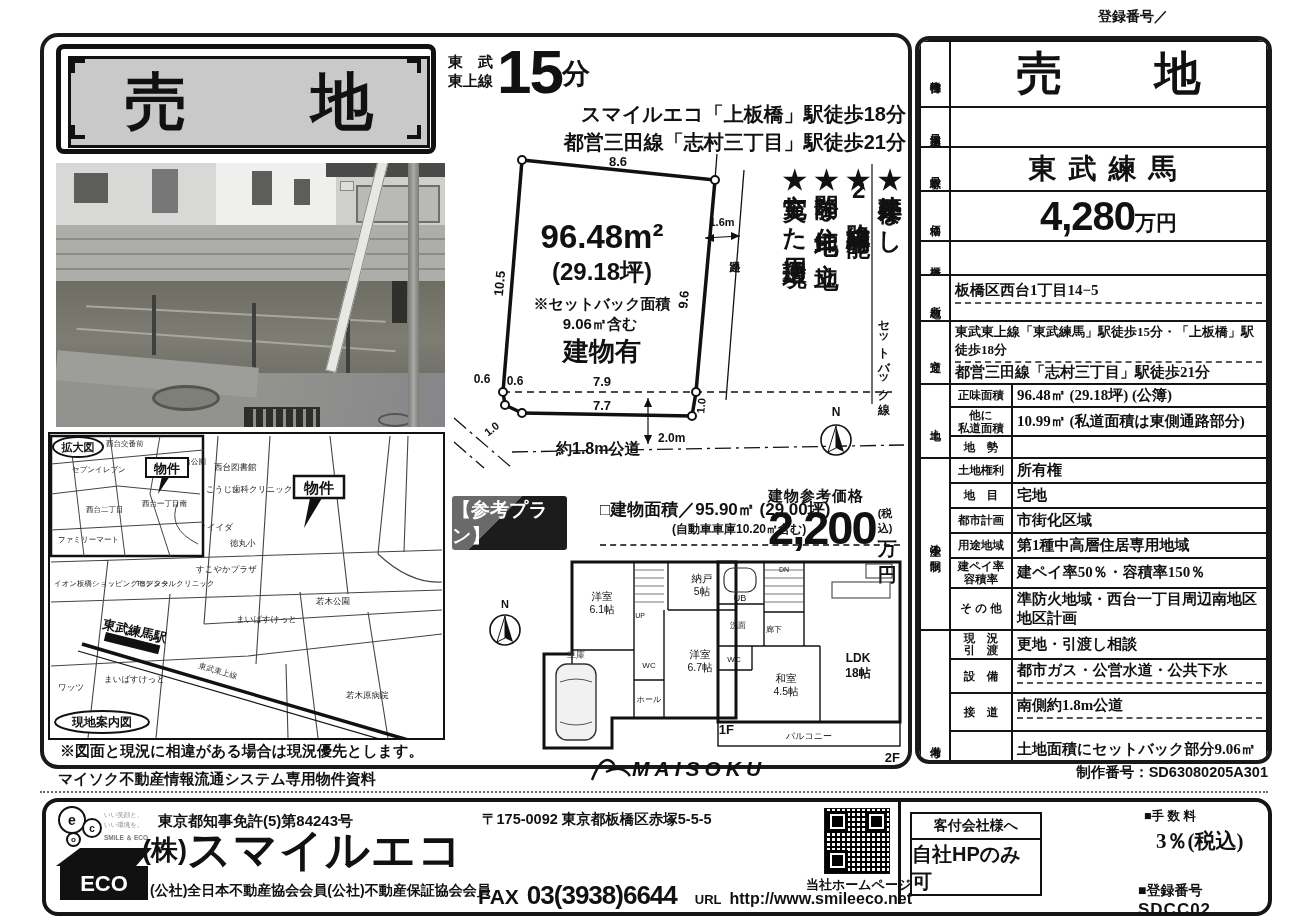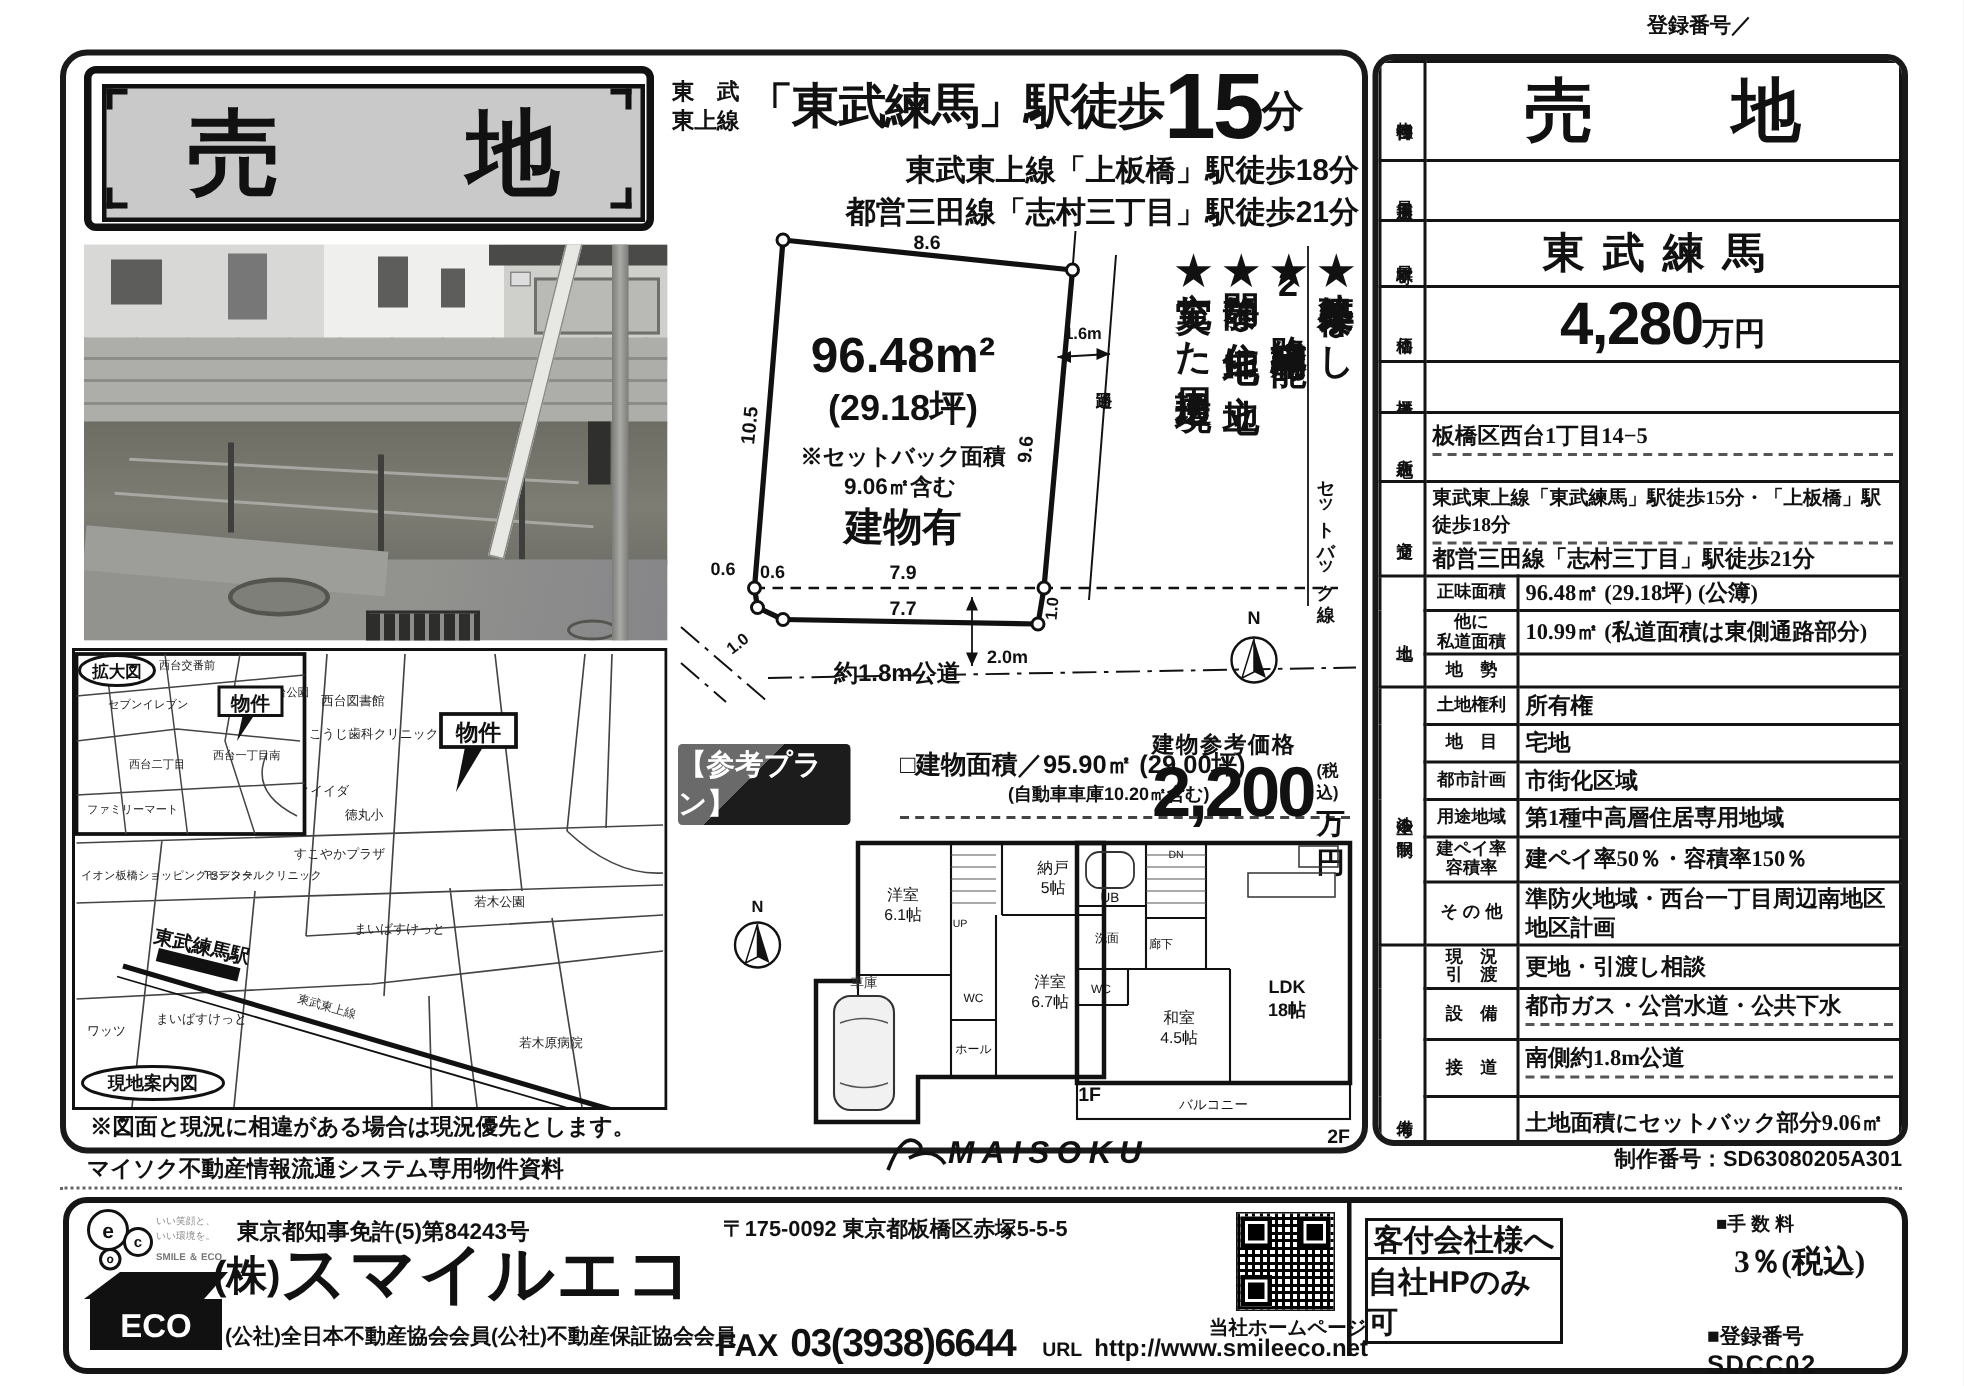--- a/index.html
+++ b/index.html
@@ -123,21 +123,21 @@
   .url{font-size:16px;font-weight:800;}
   .qr{left:778px;top:6px;width:64px;height:64px;border:1px solid #111;background:
       repeating-linear-gradient(0deg,#000 0 2px,transparent 2px 5px),
       repeating-linear-gradient(90deg,#000 0 2px,transparent 2px 5px);}
   .fp{position:absolute;width:15px;height:15px;border:3px solid #000;background:#fff;}
   .fp::after{content:"";position:absolute;inset:2px;background:#000;}
   .fp-tl{left:2px;top:2px;} .fp-tr{right:2px;top:2px;} .fp-bl{left:2px;bottom:2px;}
   .qr-caption{left:760px;top:74px;font-size:13px;font-weight:800;}
   .f-divider{left:852px;top:0;width:3px;height:102px;background:#111;}
   .kyaku{left:864px;top:10px;width:132px;height:84px;border:2px solid #111;box-sizing:border-box;}
-  .kyaku-h{height:24px;border-bottom:2px solid #111;display:flex;align-items:center;justify-content:center;font-size:20px;font-weight:800;}
+  .kyaku-h{height:24px;border-bottom:2px solid #111;display:flex;align-items:center;justify-content:center;font-size:14px;font-weight:800;}
   .kyaku-v{height:56px;display:flex;align-items:center;justify-content:center;font-size:20px;font-weight:900;}
   .deal-col{left:1006px;top:6px;font-size:12.5px;font-weight:700;line-height:1.25;}
   .deal-col .big{font-size:19px;font-weight:700;font-family:"Liberation Serif",serif;padding-left:16px;}
   .deal-col .mid{font-size:16px;font-family:"Liberation Serif",serif;padding-left:16px;}
   .fee-col{left:1098px;top:6px;font-size:12.5px;font-weight:700;}
   .fee-col .big{font-size:21px;font-weight:700;font-family:"Liberation Serif",serif;padding-left:12px;margin-top:2px;}
   .reg-row{left:1092px;top:80px;font-size:14px;font-weight:800;}
   .reg-row .no{font-size:17px;font-weight:900;letter-spacing:1px;text-align:right;}
   svg text{font-family:"Liberation Sans",sans-serif;}
   .vtx{writing-mode:vertical-rl;text-orientation:upright;}
@@ -156,25 +156,24 @@
     <span class="corner c-tl" style="position:absolute;left:10px;top:10px;width:10px;height:10px;border-left:4px solid #111;border-top:4px solid #111;"></span>
     <span class="corner c-tr" style="position:absolute;right:10px;top:10px;width:10px;height:10px;border-right:4px solid #111;border-top:4px solid #111;"></span>
     <span class="corner c-bl" style="position:absolute;left:10px;bottom:10px;width:10px;height:10px;border-left:4px solid #111;border-bottom:4px solid #111;"></span>
     <span class="corner c-br" style="position:absolute;right:10px;bottom:10px;width:10px;height:10px;border-right:4px solid #111;border-bottom:4px solid #111;"></span>
   </div>
 
   <div class="abs heading">
     <div class="head-row">
       <div class="head-small pre">東　武
 東上線</div>
-      <div class="head-main">「東武練馬」駅徒歩</div>
       <div class="head-min">15</div>
       <div class="head-unit">分</div>
     </div>
-    <div class="head-sub">東武東上線「上板橋」駅徒歩18分</div>
+    <div class="head-sub">スマイルエコ「上板橋」駅徒歩18分</div>
     <div class="head-sub">都営三田線「志村三丁目」駅徒歩21分</div>
   </div>
 
   <div class="abs photo">
     <div class="ph-house-l"></div>
     <div class="ph-win" style="left:18px;top:10px;width:34px;height:30px;"></div>
     <div class="ph-win" style="left:96px;top:6px;width:26px;height:44px;background:#777;"></div>
     <div class="ph-house-m"></div>
     <div class="ph-win" style="left:196px;top:8px;width:20px;height:34px;"></div>
     <div class="ph-win" style="left:238px;top:16px;width:16px;height:26px;"></div>

